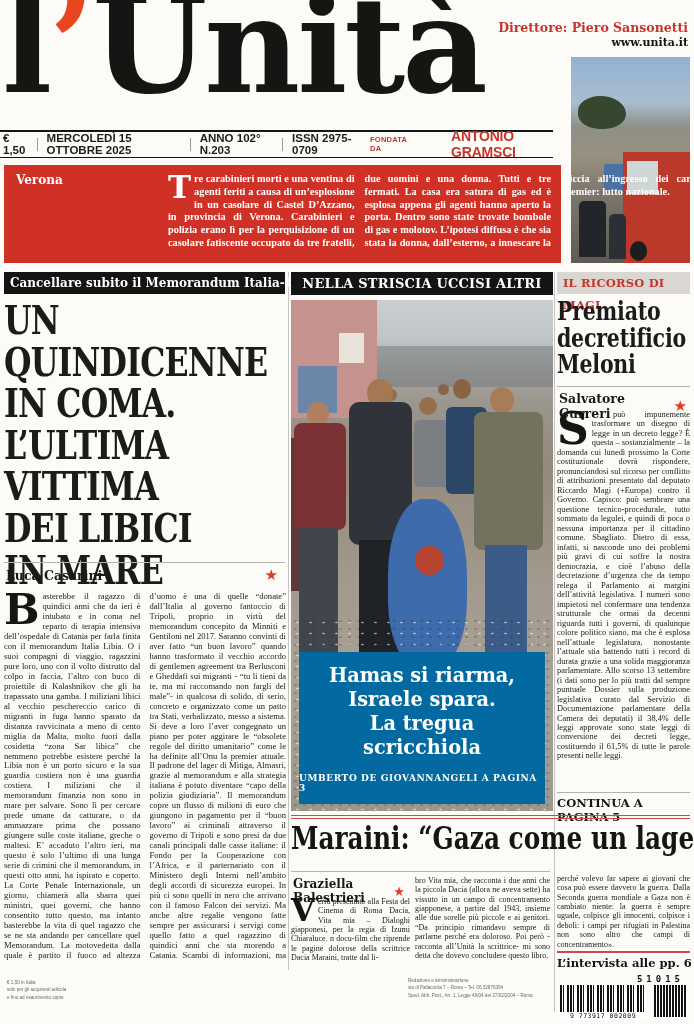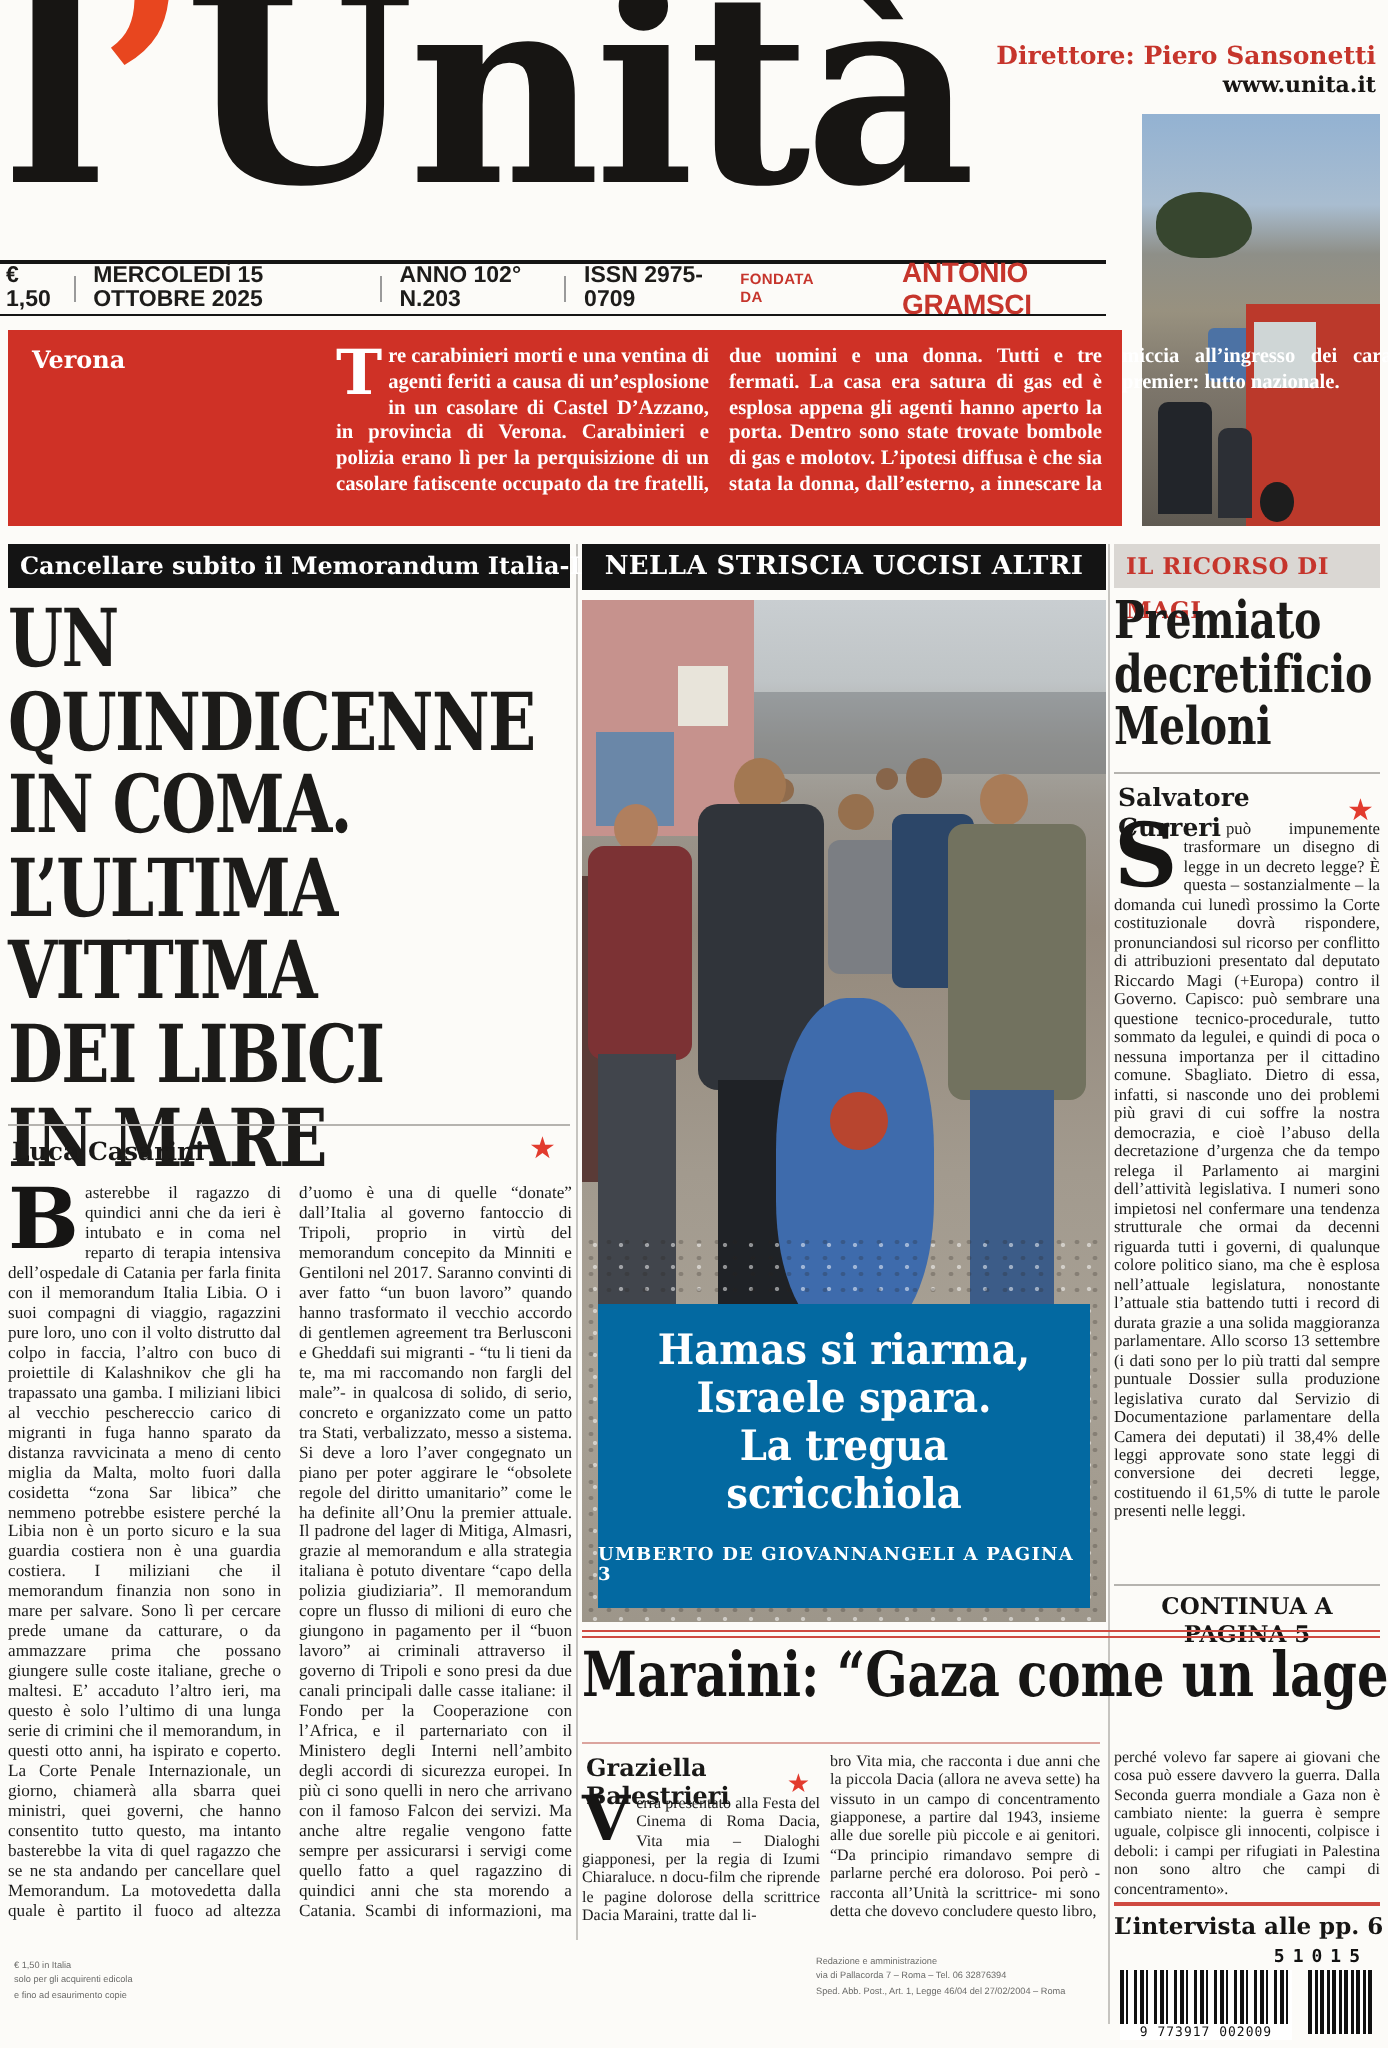--- a/index.html
+++ b/index.html
@@ -86,21 +86,21 @@
      letter-spacing:.6px;margin-top:14px;cursor:pointer;}
 
   
   .magi-kicker{left:557px;top:272px;width:133px;height:22px;background:#dad7d3;color:#c6352c;
      font-family:"DejaVu Serif",serif;font-weight:bold;font-size:11.5px;line-height:22px;
      padding-left:6px;box-sizing:border-box;letter-spacing:.2px;}
   .magi-headline{left:557px;top:298px;width:168px;transform:scaleX(.79);transform-origin:top left;
      font-family:"DejaVu Serif",serif;font-weight:bold;font-size:26px;line-height:1.02;
      color:#1c1b19;white-space:pre-line;letter-spacing:-.3px;}
   .magi-body{left:557px;top:410px;width:133px;font-size:8.4px;line-height:1.13;}
-  .continua{left:557px;top:796px;width:133px;text-align:center;font-family:"DejaVu Serif",serif;
+  .continua{left:557px;top:796px;width:133px;font-family:"DejaVu Serif",serif;
      font-weight:bold;font-size:11.5px;color:#171615;cursor:pointer;}
 
   
   .red-double{left:291px;top:815px;width:399px;height:4px;
      border-top:1.5px solid #cf4a41;border-bottom:1.5px solid #cf4a41;box-sizing:border-box;}
   .maraini-headline{left:291px;top:820px;width:500px;transform:scaleX(.8);transform-origin:top left;
      font-family:"DejaVu Serif",serif;font-weight:bold;font-size:31px;color:#161514;white-space:nowrap;}
   .pink-line{left:291px;top:871px;width:259px;height:1px;background:#dba49e;}
   .mar-col{font-size:8px;line-height:1.17;text-align:justify;}
   .mar1{left:291px;top:897px;width:119px;}

